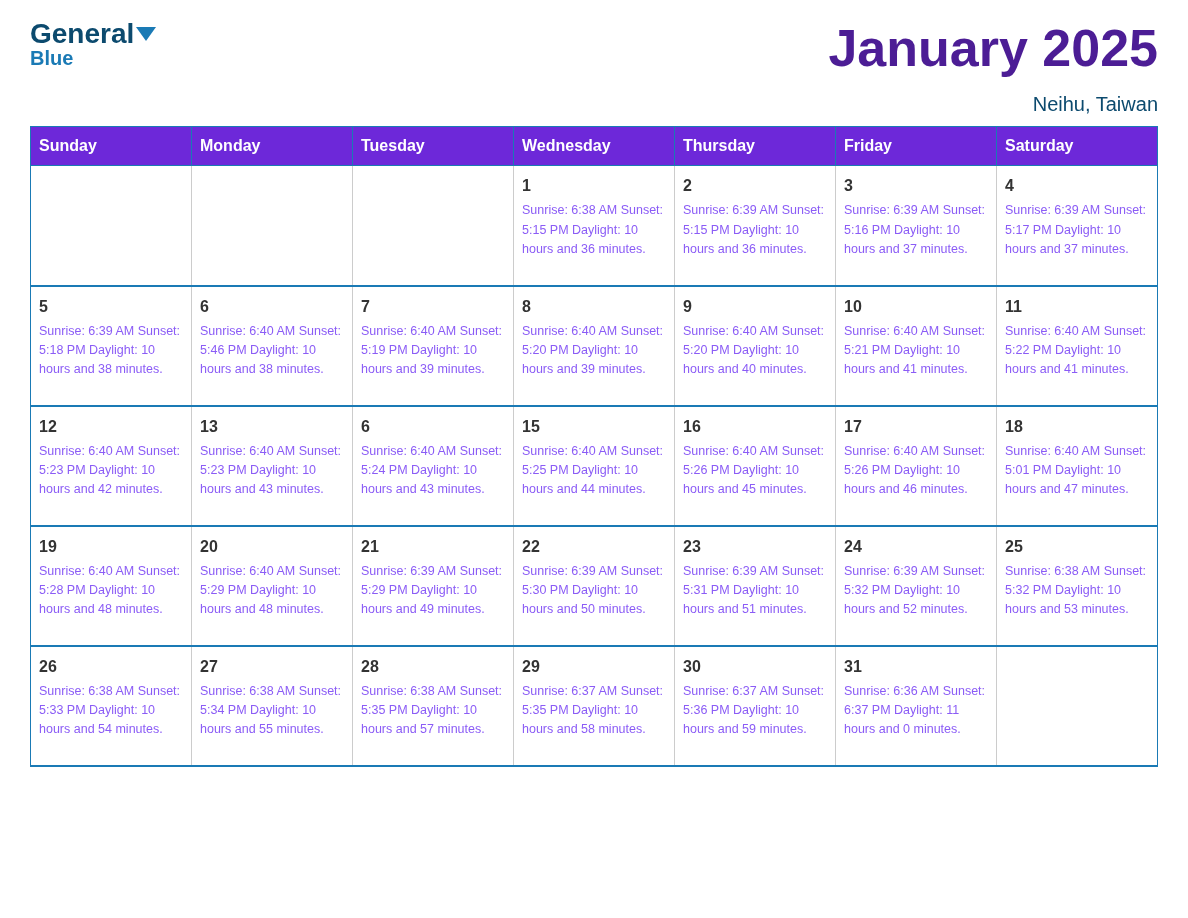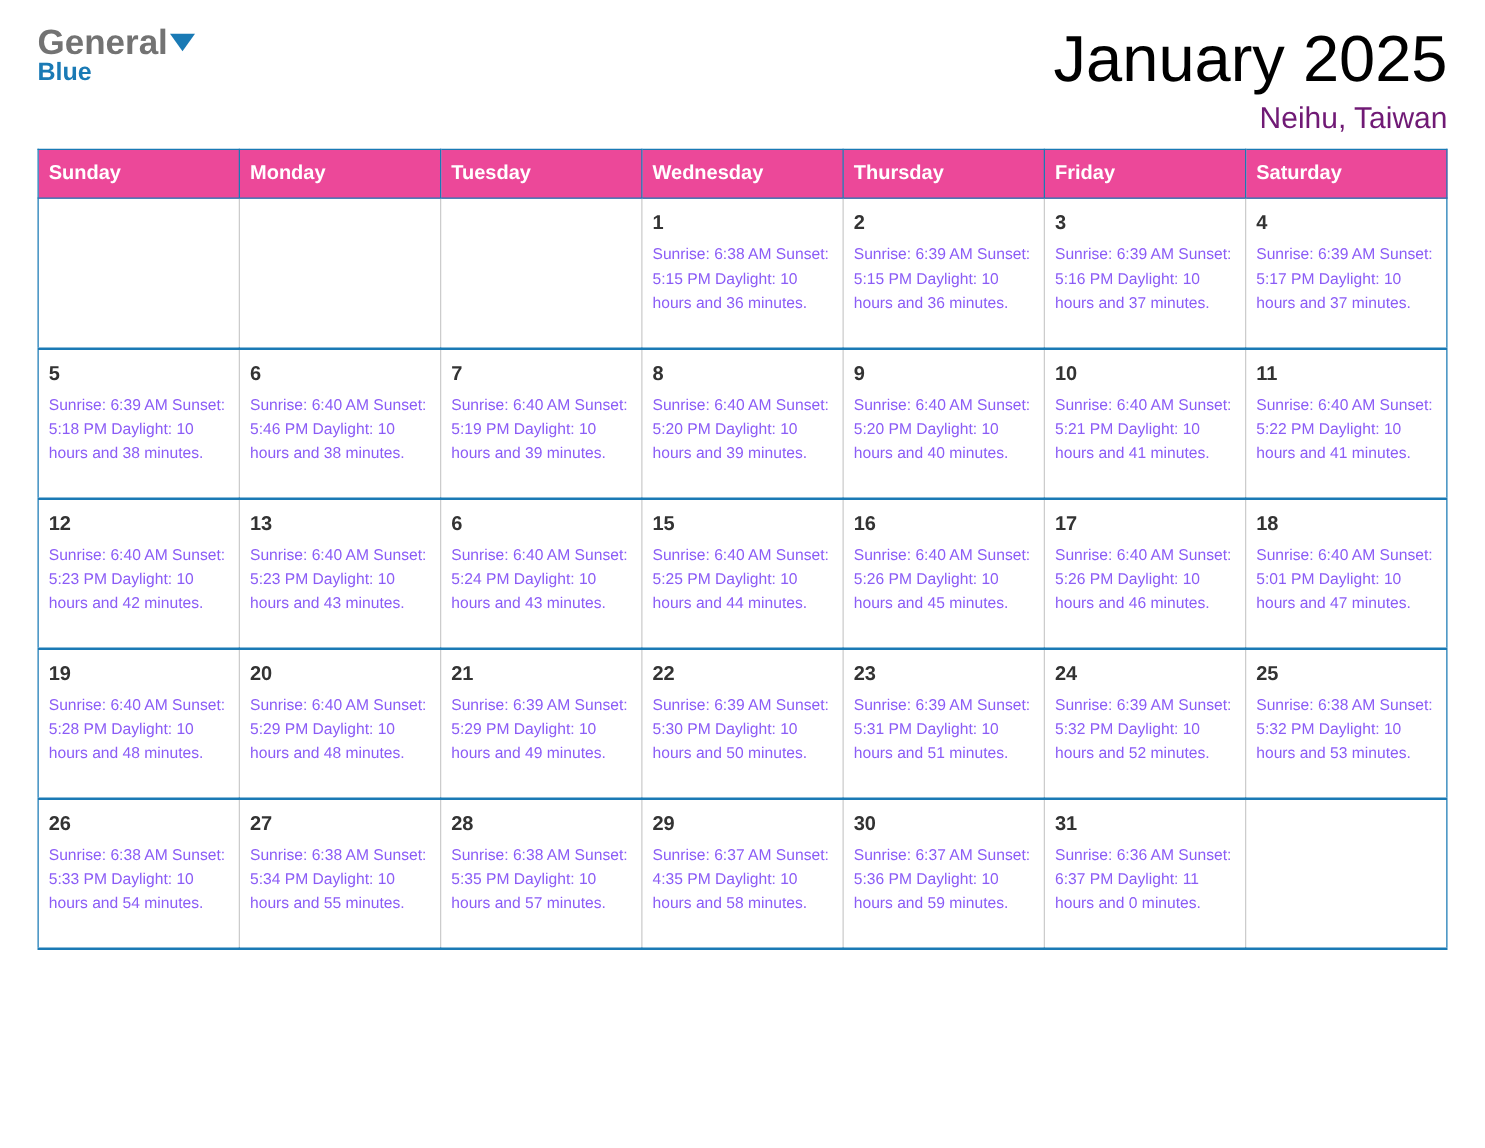--- a/index.html
+++ b/index.html
@@ -18,21 +18,21 @@
       margin-bottom: 10px;
     }
     .logo {
       display: flex;
       flex-direction: column;
       align-items: flex-start;
     }
     .logo-text-general {
       font-size: 28px;
       font-weight: bold;
-      color: #737373;
+      color: #0c4a6e;
       line-height: 1;
     }
     .logo-text-blue {
       font-size: 20px;
       font-weight: bold;
       color: #1a7ab5;
       line-height: 1;
     }
     .logo-triangle {
       display: inline-block;
@@ -46,36 +46,36 @@
     }
     .logo-top-row {
       display: flex;
       align-items: center;
     }
     .title-section {
       text-align: right;
     }
     .title-section h1 {
       font-size: 52px;
-      font-weight: normal;
-      color: #000000;
+      font-weight: bold;
+      color: #4c1d95;
       line-height: 1.1;
     }
     .title-section .subtitle {
-      font-size: 24px;
-      color: #701a75;
-      margin-top: 4px;
+      font-size: 20px;
+      color: #0c4a6e;
+      margin-top: 16px;
     }
     .calendar {
       width: 100%;
       border-collapse: collapse;
       margin-top: 10px;
     }
     .calendar thead tr th {
-      background-color: #ec4899;
+      background-color: #6d28d9;
       color: #fff;
       font-size: 16px;
       font-weight: bold;
       padding: 10px 8px;
       text-align: left;
       border: 1px solid #1a7ab5;
     }
     .calendar tbody tr {
       border-bottom: 2px solid #1a7ab5;
     }
@@ -347,21 +347,21 @@
         <td>
           <span class="day-number">28</span>
           <div class="day-info">Sunrise: 6:38 AM
 Sunset: 5:35 PM
 Daylight: 10 hours
 and 57 minutes.</div>
         </td>
         <td>
           <span class="day-number">29</span>
           <div class="day-info">Sunrise: 6:37 AM
-Sunset: 4:35 PM
+Sunset: 5:35 PM
 Daylight: 10 hours
 and 58 minutes.</div>
         </td>
         <td>
           <span class="day-number">30</span>
           <div class="day-info">Sunrise: 6:37 AM
 Sunset: 5:36 PM
 Daylight: 10 hours
 and 59 minutes.</div>
         </td>

